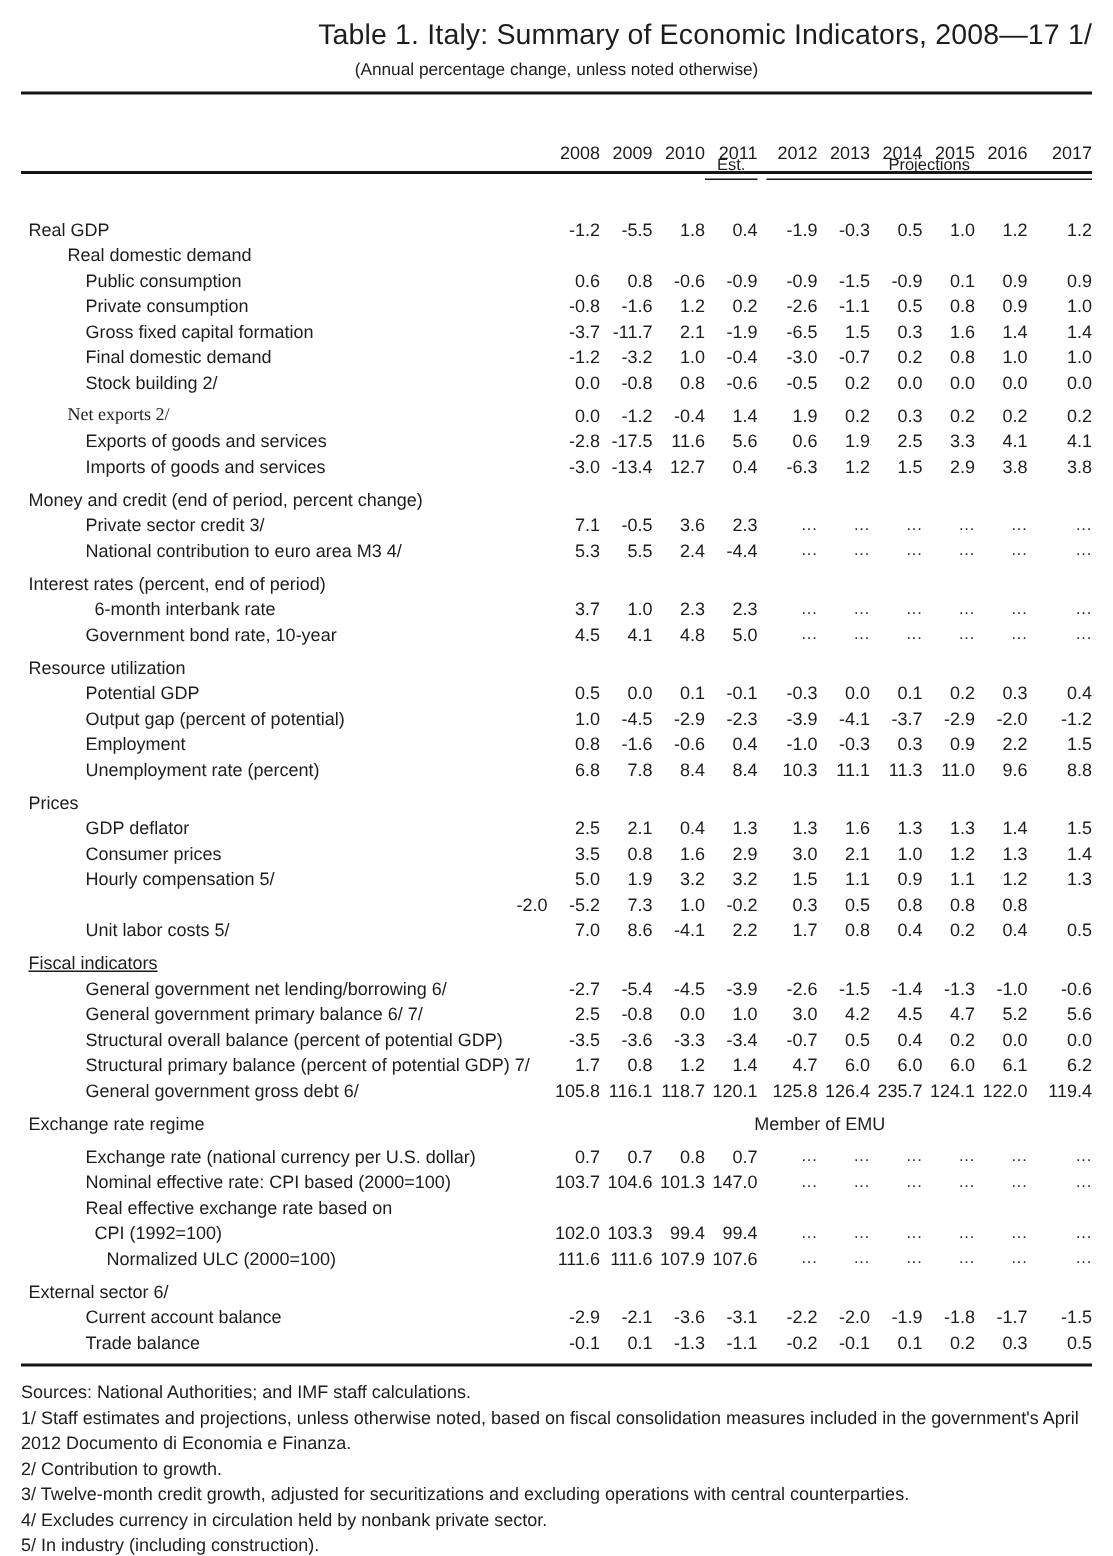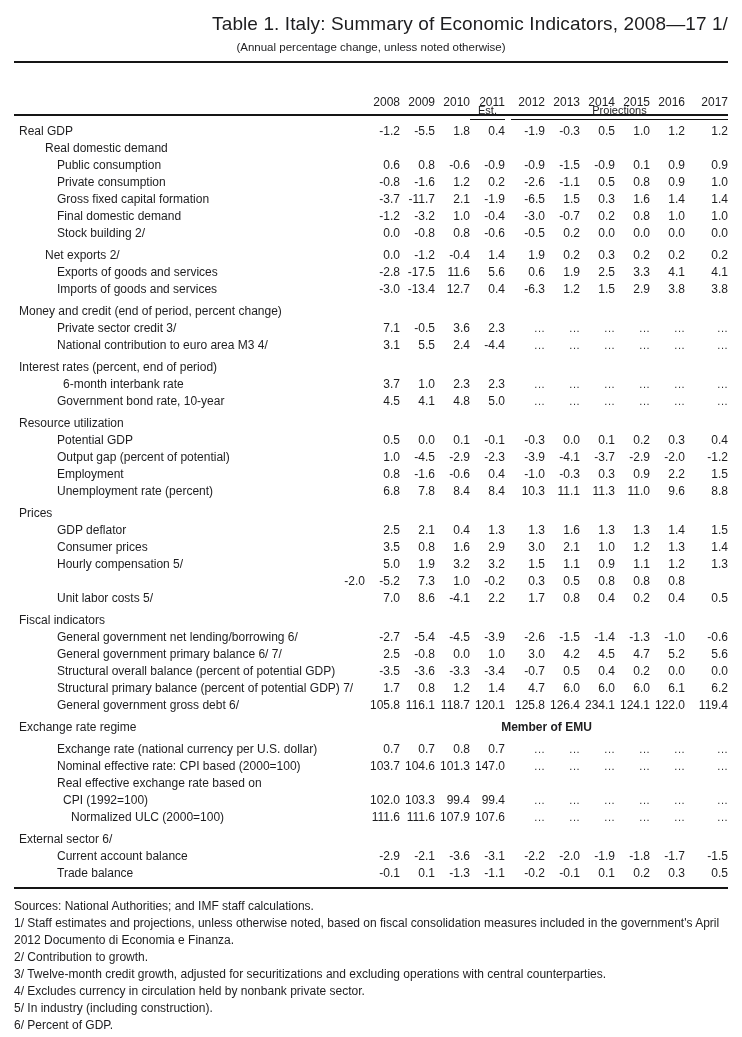--- a/index.html
+++ b/index.html
@@ -22,27 +22,27 @@
     display: grid;
     grid-template-columns: 1fr 35px 35px 35px 35px 40px 35px 35px 35px 35px 43px;
   }
 
   .hdrA { height: 25px; align-items: end; font-size: 11px; text-decoration: underline; }
   .est-cell  { grid-column: 5; text-align: center; border-bottom: 1.5px solid #151515; padding-bottom: 3px; }
   .proj-cell { grid-column: 6 / 12; text-align: center; border-bottom: 1.5px solid #151515; padding-bottom: 3px; margin-left: 6px; margin-top: 41px; }
 
   .ycell { text-align: right; font-size: 12px; padding: 7px 0 5px 0; }
 
-  .tbody { padding: 6px 0 6px 0; }
+  .tbody { padding: 6px 0 6px 0; margin-top: 22px; }
   .trow { height: 17px; align-items: center; font-size: 12px; }
   .trow.gap { margin-top: 5px; }
   .rlabel { white-space: nowrap; overflow: visible; }
   .vcell { text-align: right; }
   .vcell.dots { color: #2a2a2a; font-size: 11px; letter-spacing: .5px; }
-  .emu-note { grid-column: 2 / 12; text-align: center; font-weight: bold; }
+  .emu-note { grid-column: 2 / 12; text-align: center; }
 
   .footnotes { margin-top: 9px; font-size: 12px; line-height: 17px; }
   .fnote { white-space: normal; }
 </style>
 </head>
 <body>
 
 <div class="page">
 
   <div class="title">Table 1. Italy: Summary of Economic Indicators, 2008—17 1/</div>
@@ -146,21 +146,21 @@
         <div class="vcell">0.8</div>
         <div class="vcell">-0.6</div>
         <div class="vcell">-0.5</div>
         <div class="vcell">0.2</div>
         <div class="vcell">0.0</div>
         <div class="vcell">0.0</div>
         <div class="vcell">0.0</div>
         <div class="vcell">0.0</div>
       </div>
       <div class="cols trow gap">
-        <div class="rlabel" style="padding-left: 31px;">Net exports 2/</div>
+        <div class="rlabel" style="padding-left: 31px; font-family: Liberation Serif, serif;">Net exports 2/</div>
         <div class="vcell">0.0</div>
         <div class="vcell">-1.2</div>
         <div class="vcell">-0.4</div>
         <div class="vcell">1.4</div>
         <div class="vcell">1.9</div>
         <div class="vcell">0.2</div>
         <div class="vcell">0.3</div>
         <div class="vcell">0.2</div>
         <div class="vcell">0.2</div>
         <div class="vcell">0.2</div>
@@ -202,21 +202,21 @@
         <div class="vcell">2.3</div>
         <div class="vcell dots">...</div>
         <div class="vcell dots">...</div>
         <div class="vcell dots">...</div>
         <div class="vcell dots">...</div>
         <div class="vcell dots">...</div>
         <div class="vcell dots">...</div>
       </div>
       <div class="cols trow">
         <div class="rlabel" style="padding-left: 43px;">National contribution to euro area M3 4/</div>
-        <div class="vcell">3.1</div>
+        <div class="vcell">5.3</div>
         <div class="vcell">5.5</div>
         <div class="vcell">2.4</div>
         <div class="vcell">-4.4</div>
         <div class="vcell dots">...</div>
         <div class="vcell dots">...</div>
         <div class="vcell dots">...</div>
         <div class="vcell dots">...</div>
         <div class="vcell dots">...</div>
         <div class="vcell dots">...</div>
       </div>
@@ -365,21 +365,21 @@
         <div class="vcell">-4.1</div>
         <div class="vcell">2.2</div>
         <div class="vcell">1.7</div>
         <div class="vcell">0.8</div>
         <div class="vcell">0.4</div>
         <div class="vcell">0.2</div>
         <div class="vcell">0.4</div>
         <div class="vcell">0.5</div>
       </div>
       <div class="cols trow gap">
-        <div class="rlabel" style="padding-left: 5px;">Fiscal indicators</div>
+        <div class="rlabel" style="padding-left: 5px; text-decoration: underline;">Fiscal indicators</div>
       </div>
       <div class="cols trow">
         <div class="rlabel" style="padding-left: 43px;">General government net lending/borrowing 6/</div>
         <div class="vcell">-2.7</div>
         <div class="vcell">-5.4</div>
         <div class="vcell">-4.5</div>
         <div class="vcell">-3.9</div>
         <div class="vcell">-2.6</div>
         <div class="vcell">-1.5</div>
         <div class="vcell">-1.4</div>
@@ -427,21 +427,21 @@
         <div class="vcell">6.2</div>
       </div>
       <div class="cols trow">
         <div class="rlabel" style="padding-left: 43px;">General government gross debt 6/</div>
         <div class="vcell">105.8</div>
         <div class="vcell">116.1</div>
         <div class="vcell">118.7</div>
         <div class="vcell">120.1</div>
         <div class="vcell">125.8</div>
         <div class="vcell">126.4</div>
-        <div class="vcell">234.1</div>
+        <div class="vcell">235.7</div>
         <div class="vcell">124.1</div>
         <div class="vcell">122.0</div>
         <div class="vcell">119.4</div>
       </div>
       <div class="cols trow gap">
         <div class="rlabel" style="padding-left: 5px;">Exchange rate regime</div>
         <div class="emu-note">Member of EMU</div>
       </div>
       <div class="cols trow gap">
         <div class="rlabel" style="padding-left: 43px;">Exchange rate (national currency per U.S. dollar)</div>

